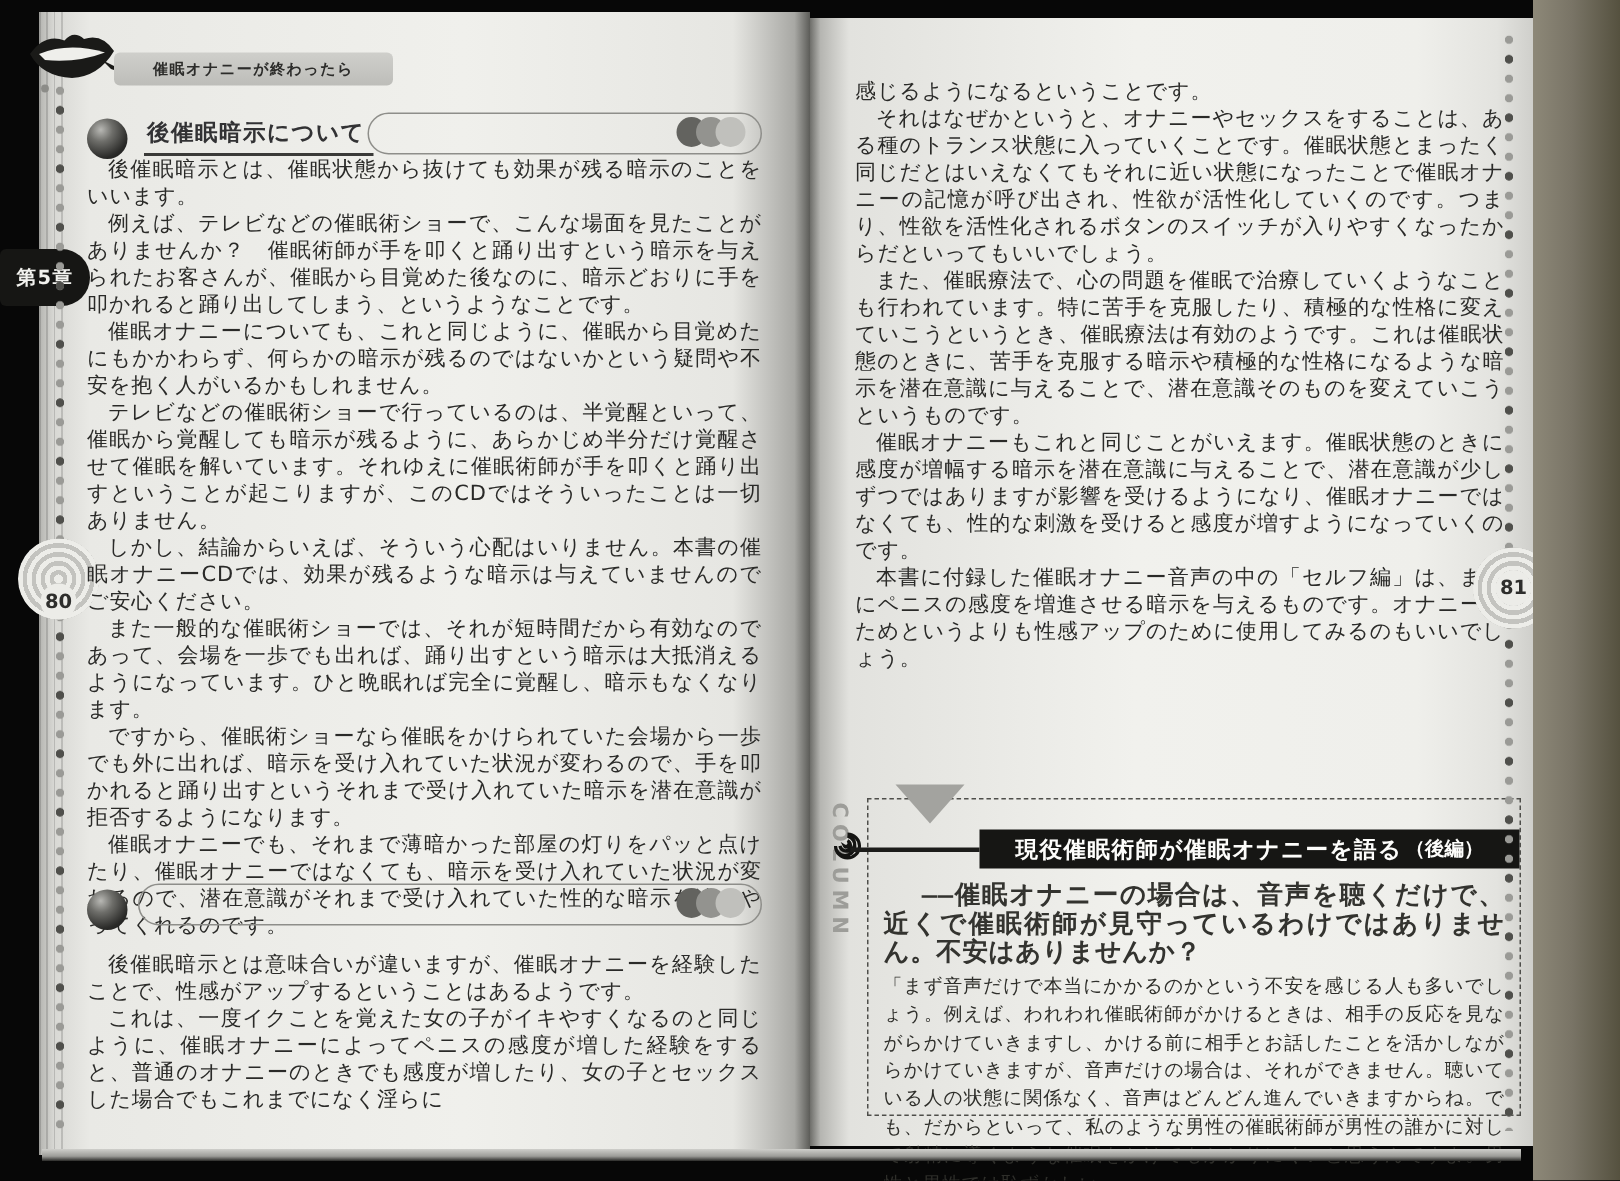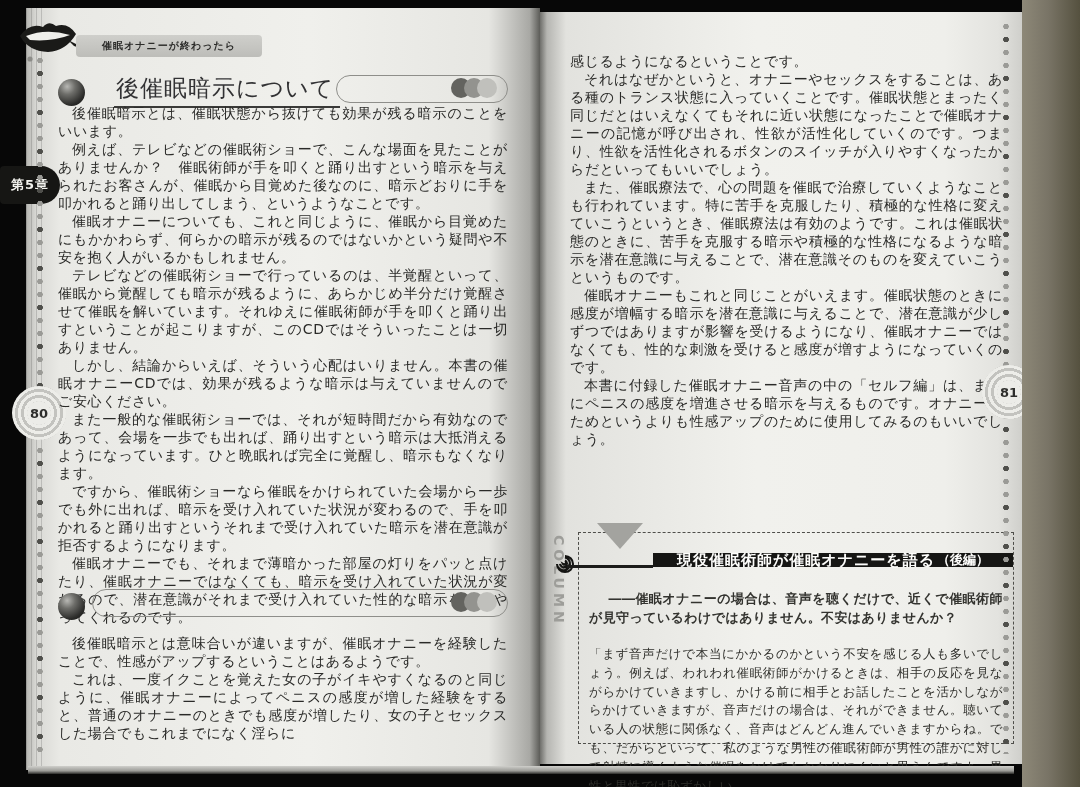--- a/index.html
+++ b/index.html
@@ -46,21 +46,21 @@
     position:absolute;width:54px;height:54px;border-radius:50%;
     background:repeating-radial-gradient(circle at 50% 50%,#ececе8 0 3px,#c2c2be 3px 6px,#ececec 6px 9px);
     background:repeating-radial-gradient(circle at 50% 50%,#ededE9 0 3px,#c3c3bf 3px 6px);
     display:flex;align-items:center;justify-content:center;
   }
   .pagenum-circle .num{
     background:#ecece8;border-radius:50%;width:24px;height:24px;
     display:flex;align-items:center;justify-content:center;
     font-size:13px;font-weight:bold;color:#2e2e2c;letter-spacing:0;
   }
-  .pc-left{left:-14px;top:378px;}
+  .pc-left{left:-14px;top:351px;align-items:flex-end;}
   .pc-right{left:442px;top:353px;}
   
   .chapter-tab{
     position:absolute;left:-26px;top:158px;width:60px;height:38px;
     background:#161614;color:#f2f2ee;border-radius:4px 19px 19px 4px;
     display:flex;align-items:center;justify-content:center;
     font-size:13px;font-weight:bold;letter-spacing:1px;
   }
   
   .mouth{position:absolute;left:-10px;top:10px;width:78px;height:44px;}
@@ -72,22 +72,22 @@
   }
   
   .content{position:absolute;left:32px;top:0;width:450px;}
   .sec{position:absolute;left:0;width:450px;}
   .sec-head{display:flex;align-items:center;height:40px;position:relative;}
   .sphere{
     width:27px;height:27px;border-radius:50%;flex:0 0 27px;margin-right:11px;
     background:radial-gradient(circle at 34% 28%,#b8b8b4 0,#6e6e6a 30%,#2b2b29 70%,#111 100%);
   }
   .sec-title{
-    font-size:23px;font-weight:normal;color:#323234;letter-spacing:1px;
-    border-bottom:2px solid #3a3a38;padding:0 6px 5px 2px;line-height:1.1;margin-left:18px;
+    font-size:15px;font-weight:bold;color:#323234;letter-spacing:1px;
+    border-bottom:2px solid #3a3a38;padding:0 6px 5px 2px;line-height:1.1;
   }
   .capsule{
     flex:1;height:26px;border:1.5px solid #8e8e8a;border-radius:14px;
     margin-left:-4px;margin-top:-6px;position:relative;
   }
   .capsule .dots{position:absolute;right:10px;top:2px;display:flex;}
   .capsule .dots i{width:20px;height:20px;border-radius:50%;display:block;}
   .capsule .dots i:nth-child(1){background:#63635f;}
   .capsule .dots i:nth-child(2){background:#93938f;margin-left:-7px;}
   .capsule .dots i:nth-child(3){background:#c0c0bc;margin-left:-7px;}
@@ -111,30 +111,30 @@
     border-top:26px solid #a3a39f;
   }
   .col-label{
     position:absolute;left:-28px;top:2px;height:180px;
     writing-mode:vertical-lr;text-orientation:mixed;
     font-size:14px;font-weight:bold;color:#9d9d99;letter-spacing:4px;
   }
   .col-spiral{position:absolute;left:-25px;top:20px;width:22px;height:22px;}
   .col-connector{position:absolute;left:-12px;top:32px;width:86px;height:2.5px;background:#1c1c1a;}
   .col-titlebar{
-    position:absolute;left:74px;top:20px;width:360px;height:14px;
+    position:absolute;left:74px;top:20px;width:360px;height:26px;
     background:#161614;color:#fdfdfb;display:flex;align-items:center;justify-content:center;
     font-weight:bold;white-space:nowrap;
   }
   .col-titlebar .t{font-size:15px;letter-spacing:1px;}
   .col-titlebar .e{font-size:13px;margin-left:2px;}
   .col-text{position:absolute;left:10px;top:56px;width:414px;}
   .col-q{
-    margin:0 0 18px 0;font-size:13px;line-height:19px;color:#33332f;
-    font-weight:bold;text-indent:1.5em;letter-spacing:.4px;text-align:justify;
+    margin:0 0 2px 0;font-size:17px;line-height:19px;color:#33332f;
+    font-weight:bold;text-indent:1.5em;letter-spacing:.4px;text-align:justify;font-family:Liberation Mono, monospace;
   }
   .col-a{
     margin:0;font-size:12.5px;line-height:18.8px;color:#2e2e2a;
     font-family:"DejaVu Serif","Liberation Serif",serif;
     letter-spacing:.4px;text-align:justify;
   }
 </style>
 </head>
 <body>
 

